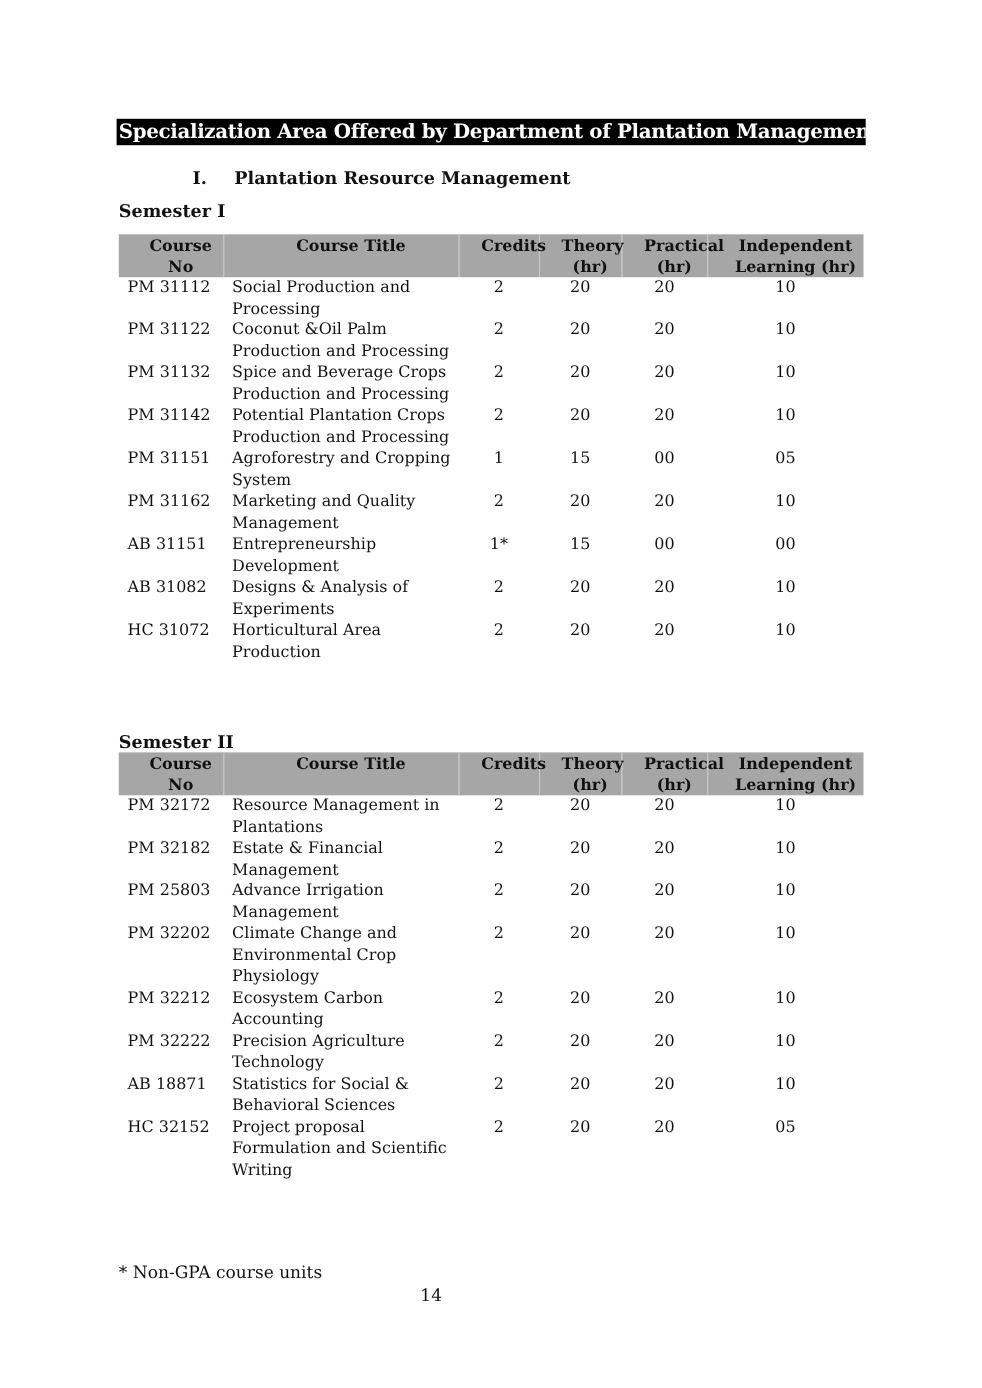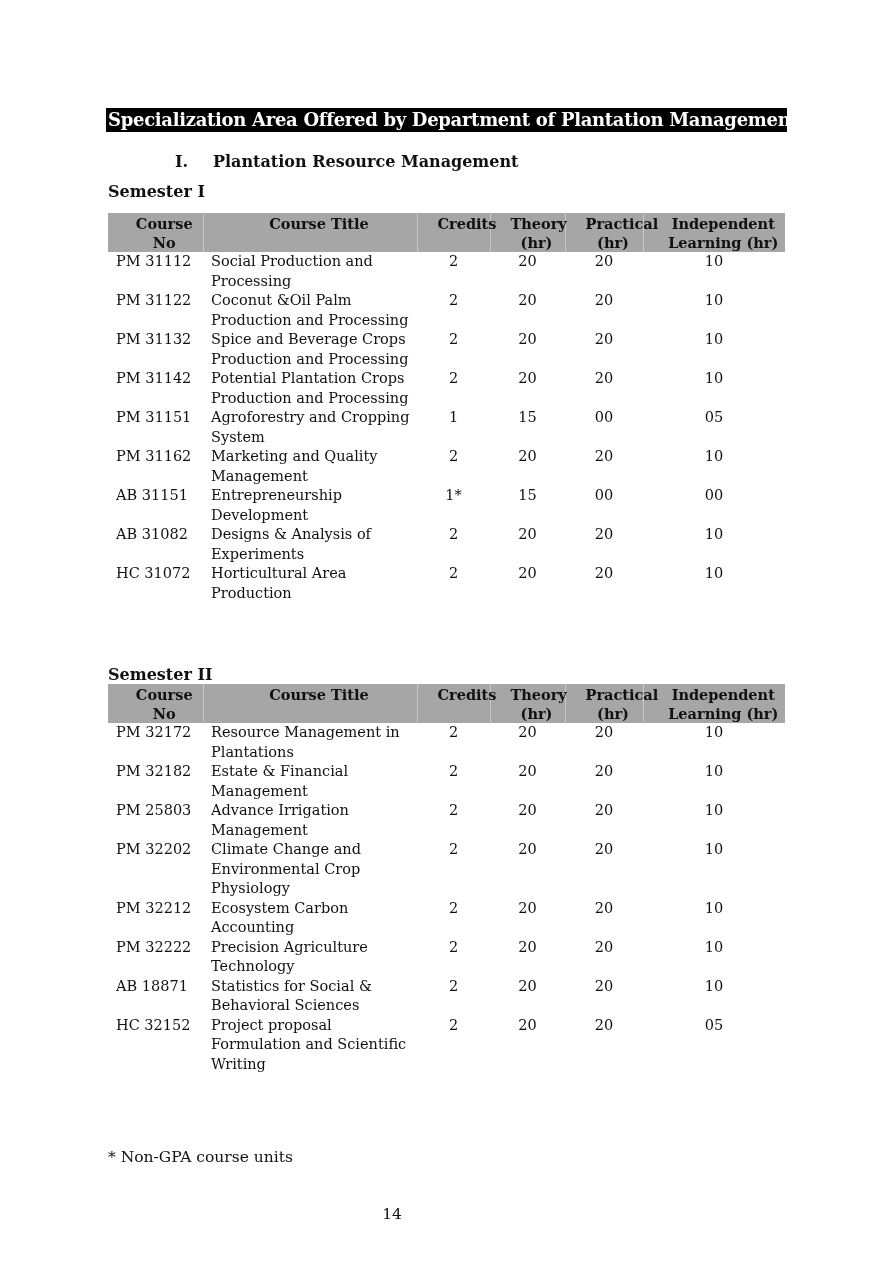--- a/index.html
+++ b/index.html
@@ -9,21 +9,21 @@
   .section .num { display:inline-block; width:38px; }
   .sem { position:absolute; left:108px; font-weight:bold; font-size:16px; }
   table { position:absolute; left:108px; width:677px; border-collapse:collapse; font-size:14.5px; table-layout:fixed; }
   th { background:#a6a6a6; font-weight:bold; font-size:14.5px; line-height:19px; vertical-align:top; padding:1px 2px 0 20px; border-left:1px solid #c8c8c8; text-align:center; }
   th:first-child { border-left:none; }
   td { vertical-align:top; line-height:19.5px; padding:0 2px; }
   td.c { text-align:center; }
   td.code { padding-left:8px; }
   td.title { padding-left:8px; }
   .note { position:absolute; left:108px; top:1116px; font-size:15.5px;margin-top:32px; }
-  .page { position:absolute; left:0; width:784px; top:1169px; text-align:center; font-size:15.5px;margin-top:36px; }
+  .page { position:absolute; left:0; width:784px; top:1169px; text-align:center; font-size:15.5px; }
 </style>
 </head>
 <body>
 
 <div class="banner">Specialization Area Offered by Department of Plantation Management</div>
 <div class="section">
   <span class="num">I.</span><span>Plantation Resource Management</span>
 </div>
 
 <div class="sem" style="top:182px;">Semester I</div>

